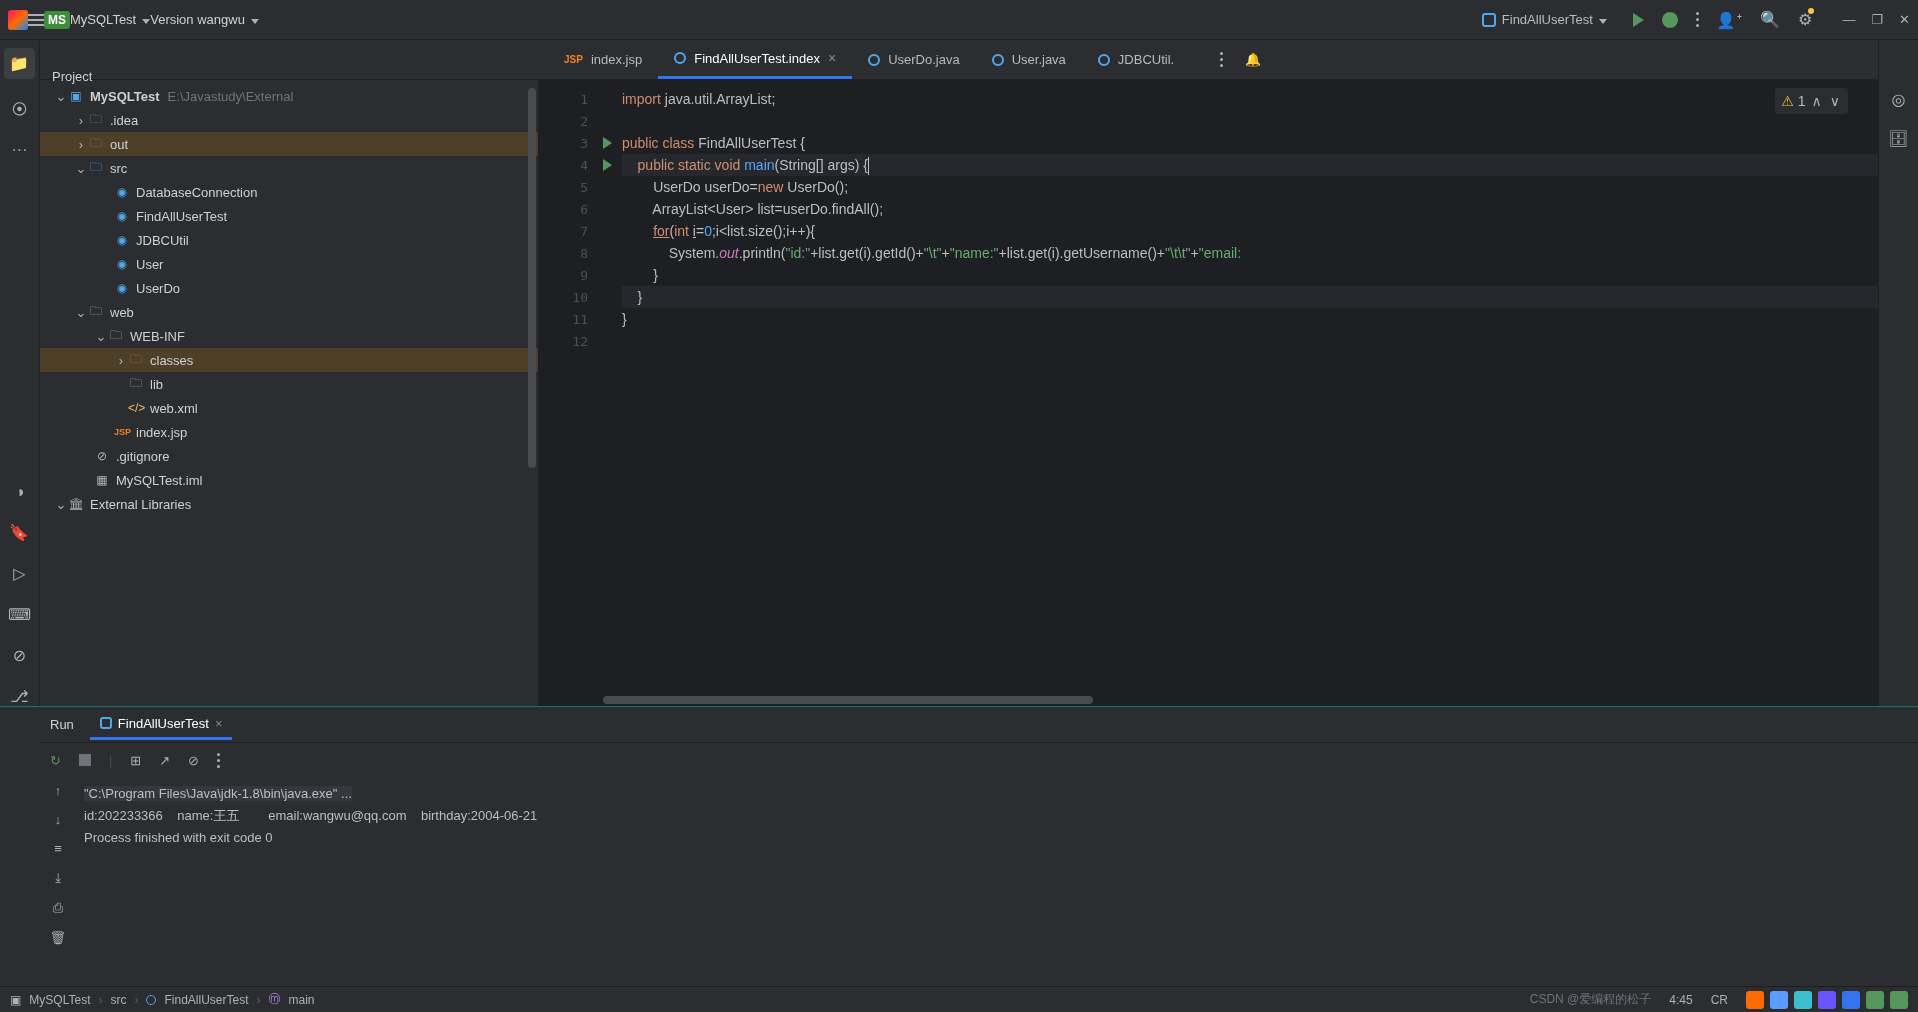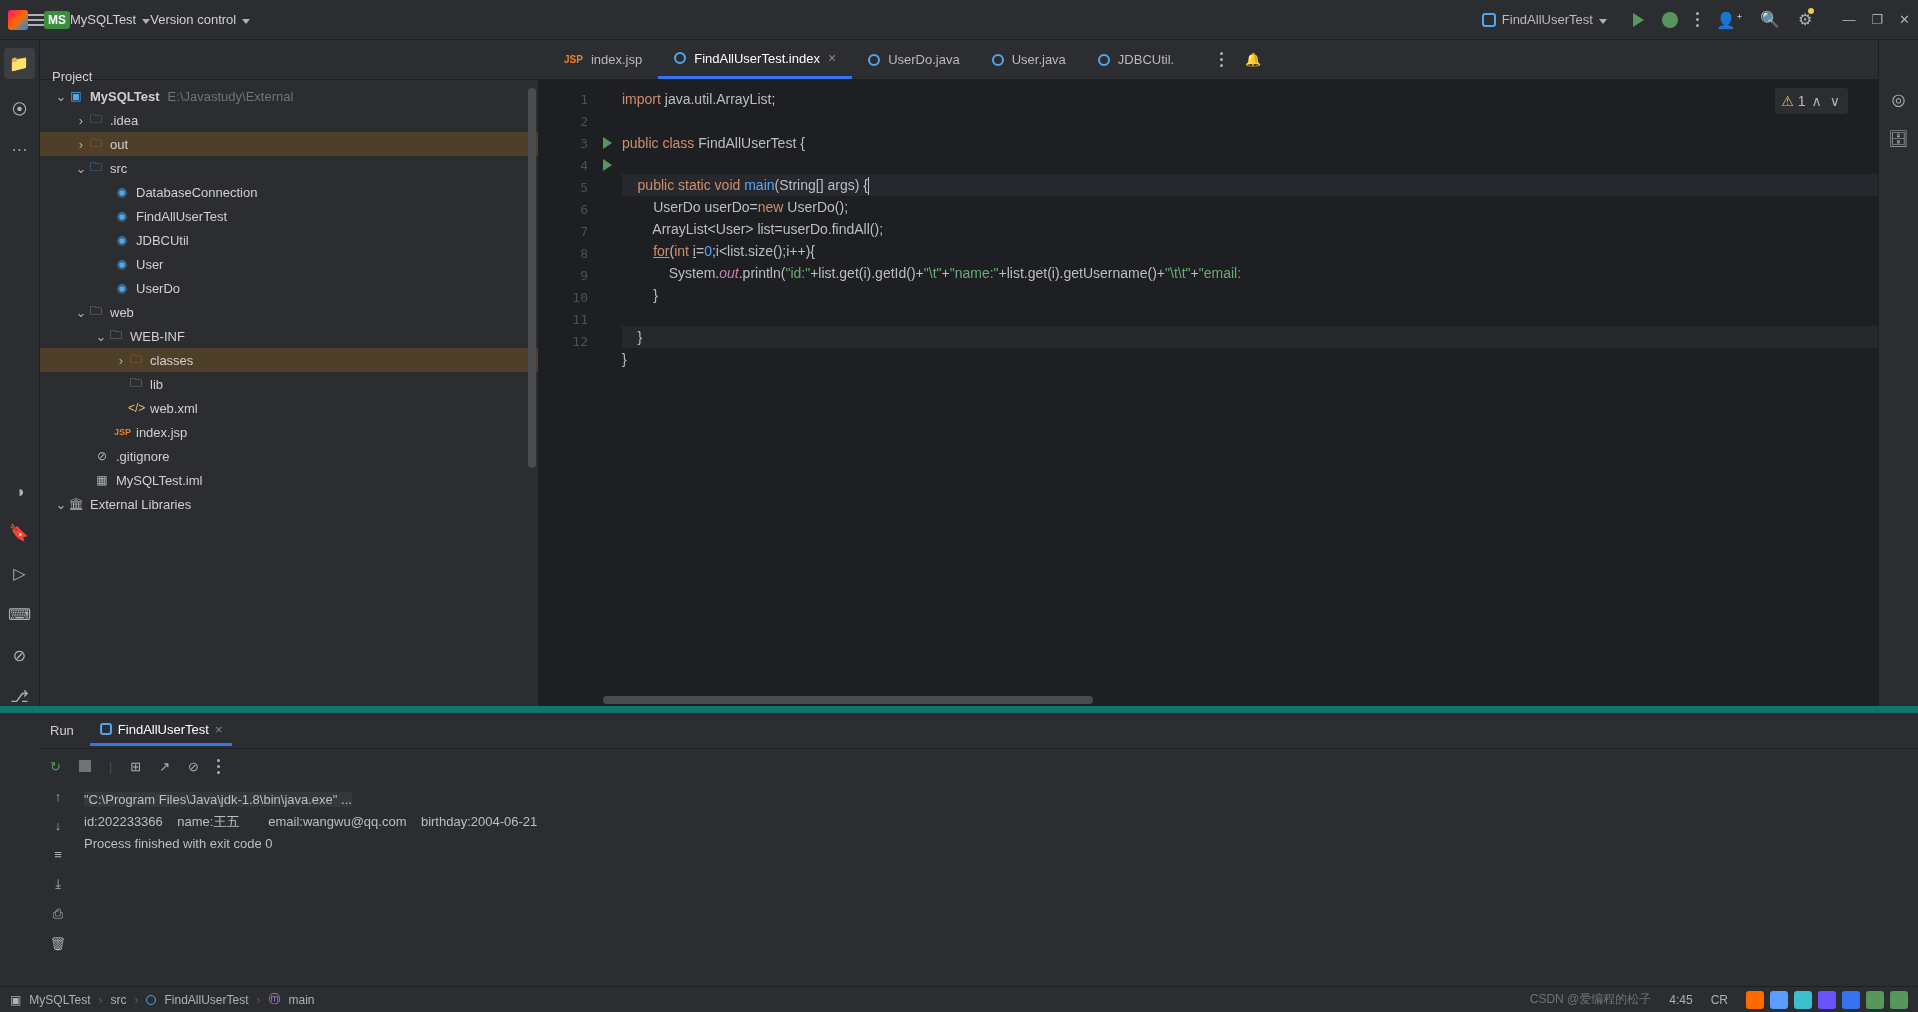--- a/index.html
+++ b/index.html
@@ -64,36 +64,36 @@
 .edwrap { flex:1; display:flex; position:relative; min-height:0; }
 .gutter { width:60px; background:#1e1f22; padding-top:8px; }
 .grow { height:22px; display:flex; align-items:center; justify-content:flex-end; padding-right:10px; position:relative; }
 .grow .lno { color:#4b5059; font-family:Consolas,monospace; font-size:13px; }
 .grow .rmark { position:absolute; right:-14px; width:0; height:0; border-top:6px solid transparent; border-bottom:6px solid transparent; border-left:9px solid #57965c; }
 .code { flex:1; padding:8px 0 0 24px; font-family:Consolas,"Courier New",monospace; font-size:14px; line-height:22px; overflow:auto; position:relative; }
 .code .warn { position:absolute; top:8px; right:30px; display:flex; align-items:center; gap:4px; background:#2b2d30; padding:2px 6px; border-radius:3px; }
 .code .warn .wicon { color:#f2c94c; }
 .code .warn .nav { color:#aeb0b5; cursor:pointer; padding:0 2px; }
 .crow { height:22px; white-space:pre; }
-.crow.hl { background:#26282e;margin-top:20px; }
+.crow.hl { background:#26282e; }
 .kw { color:#cf8e6d; }
 .fn { color:#56a8f5; }
 .str { color:#6aab73; }
 .st { color:#c77dbb; font-style:italic; }
 .ul { text-decoration:underline; }
 .txt { color:#bcbec4; }
 .caret { display:inline-block; width:1px; height:18px; background:#bcbec4; vertical-align:middle; animation:blink 1s infinite; }
 @keyframes blink { 50% { opacity:0; } }
 .hscroll { height:12px; background:#1e1f22; position:relative; }
 .hscroll .thumb { position:absolute; left:65px; top:2px; height:8px; width:490px; background:#4a4c50; border-radius:4px; }
 
 .rrail { width:40px; background:#2b2d30; border-left:1px solid #1e1f22; display:flex; flex-direction:column; align-items:center; padding-top:50px; gap:20px; }
 .rrail .ricon { color:#aeb0b5; cursor:pointer; font-size:16px; }
 
-.runpane { height:280px; background:#2b2d30; border-top:7px solid #0f766e; display:flex;justify-content:center; }
+.runpane { height:280px; background:#2b2d30; border-top:1px solid #0f766e; display:flex;justify-content:center; }
 .run-lrail { width:40px; display:flex; flex-direction:column; align-items:center; padding-top:8px; gap:16px; }
 .runcontent { flex:1; display:flex; flex-direction:column; }
 .runtabs { height:36px; display:flex; align-items:center; gap:16px; padding-left:10px; border-bottom:1px solid #1e1f22; }
 .runtabs .rlabel { color:#d0d0d0; font-weight:500; }
 .runtabs .rtab { display:flex; align-items:center; gap:6px; padding:6px 10px; border-bottom:3px solid #3574f0; color:#fff; }
 .runtabs .rtab .cicon { width:12px; height:12px; border:2px solid #51a7ec; border-radius:3px; }
 .runtabs .rclose { color:#888; cursor:pointer; }
 .runtools { height:34px; display:flex; align-items:center; gap:18px; padding-left:10px; }
 .runtools .ticon { color:#aeb0b5; cursor:pointer; }
 .runtools .rerun { color:#57965c; }
@@ -127,21 +127,21 @@
         <span></span>
         <span></span>
         <span></span>
       </div>
     <span class="ms">MS</span>
     <div class="drop">
       <span>MySQLTest</span>
       <span class="chev"></span>
     </div>
     <div class="drop">
-      <span>Version control</span>
+      <span>Version wangwu</span>
       <span class="chev"></span>
     </div>
   </div>
   <div class="center"></div>
   <div class="right">
     <div class="cfgrun">
       <span class="cicon"></span>
       <span>FindAllUserTest</span>
       <span class="chev"></span>
     </div>

